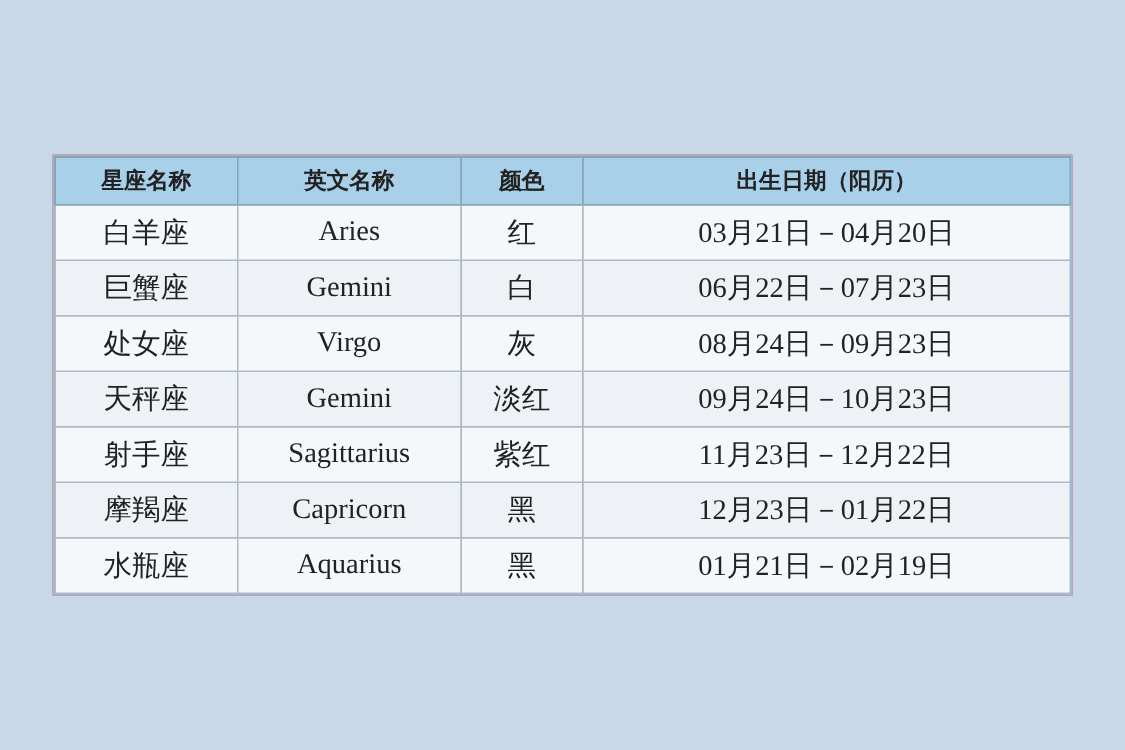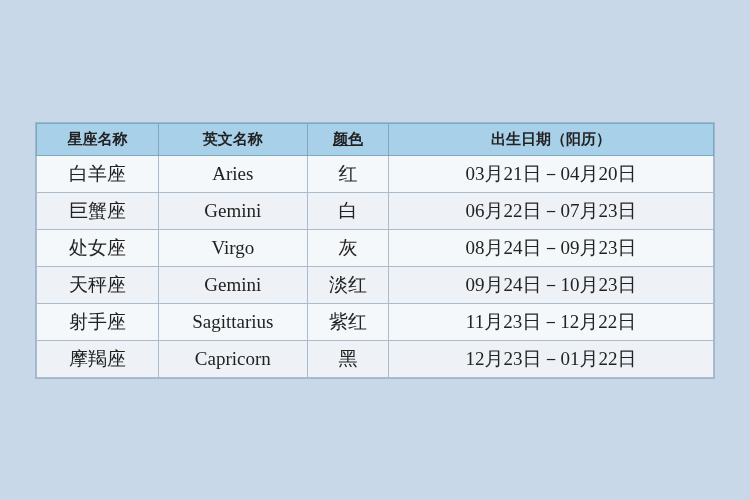--- a/index.html
+++ b/index.html
@@ -100,15 +100,21 @@
           <td>Sagittarius</td>
           <td>紫红</td>
           <td>11月23日－12月22日</td>
         </tr>
         <tr>
           <td>摩羯座</td>
           <td>Capricorn</td>
           <td>黑</td>
           <td>12月23日－01月22日</td>
         </tr>
+        <tr>
+          <td>水瓶座</td>
+          <td>Aquarius</td>
+          <td>黑</td>
+          <td>01月21日－02月19日</td>
+        </tr>
       </tbody>
   </table>
 </div>
 
 </body></html>

